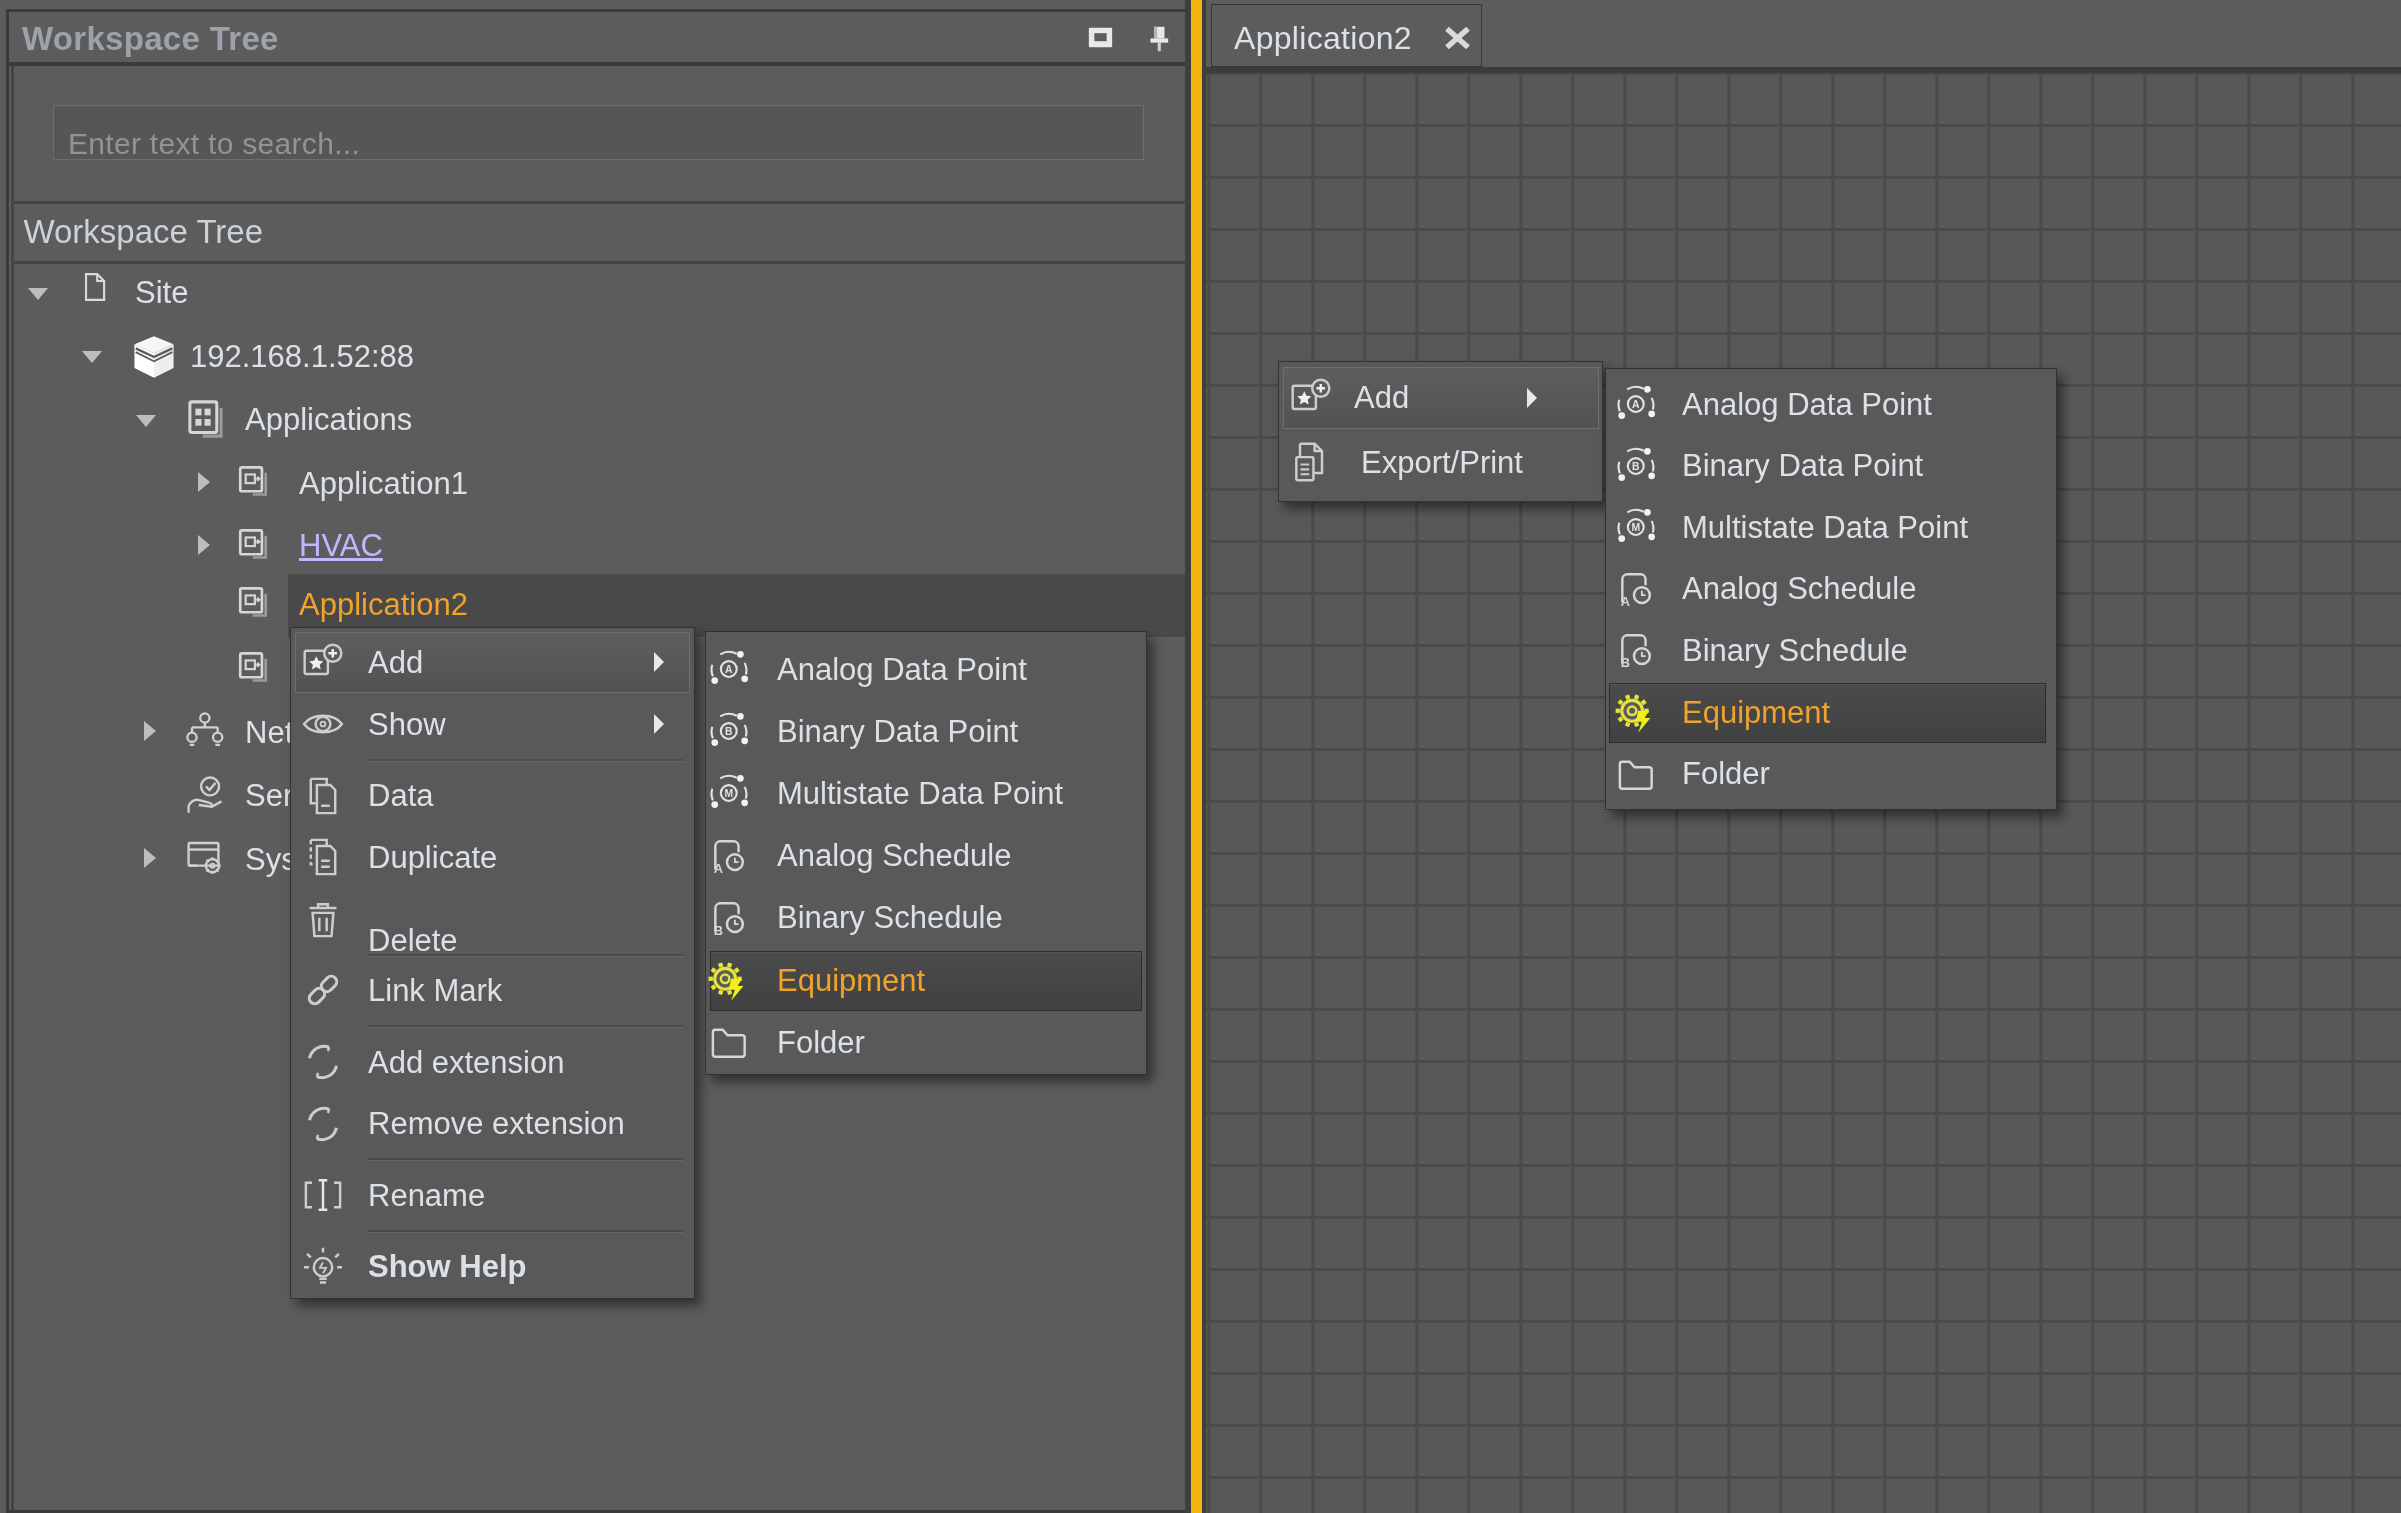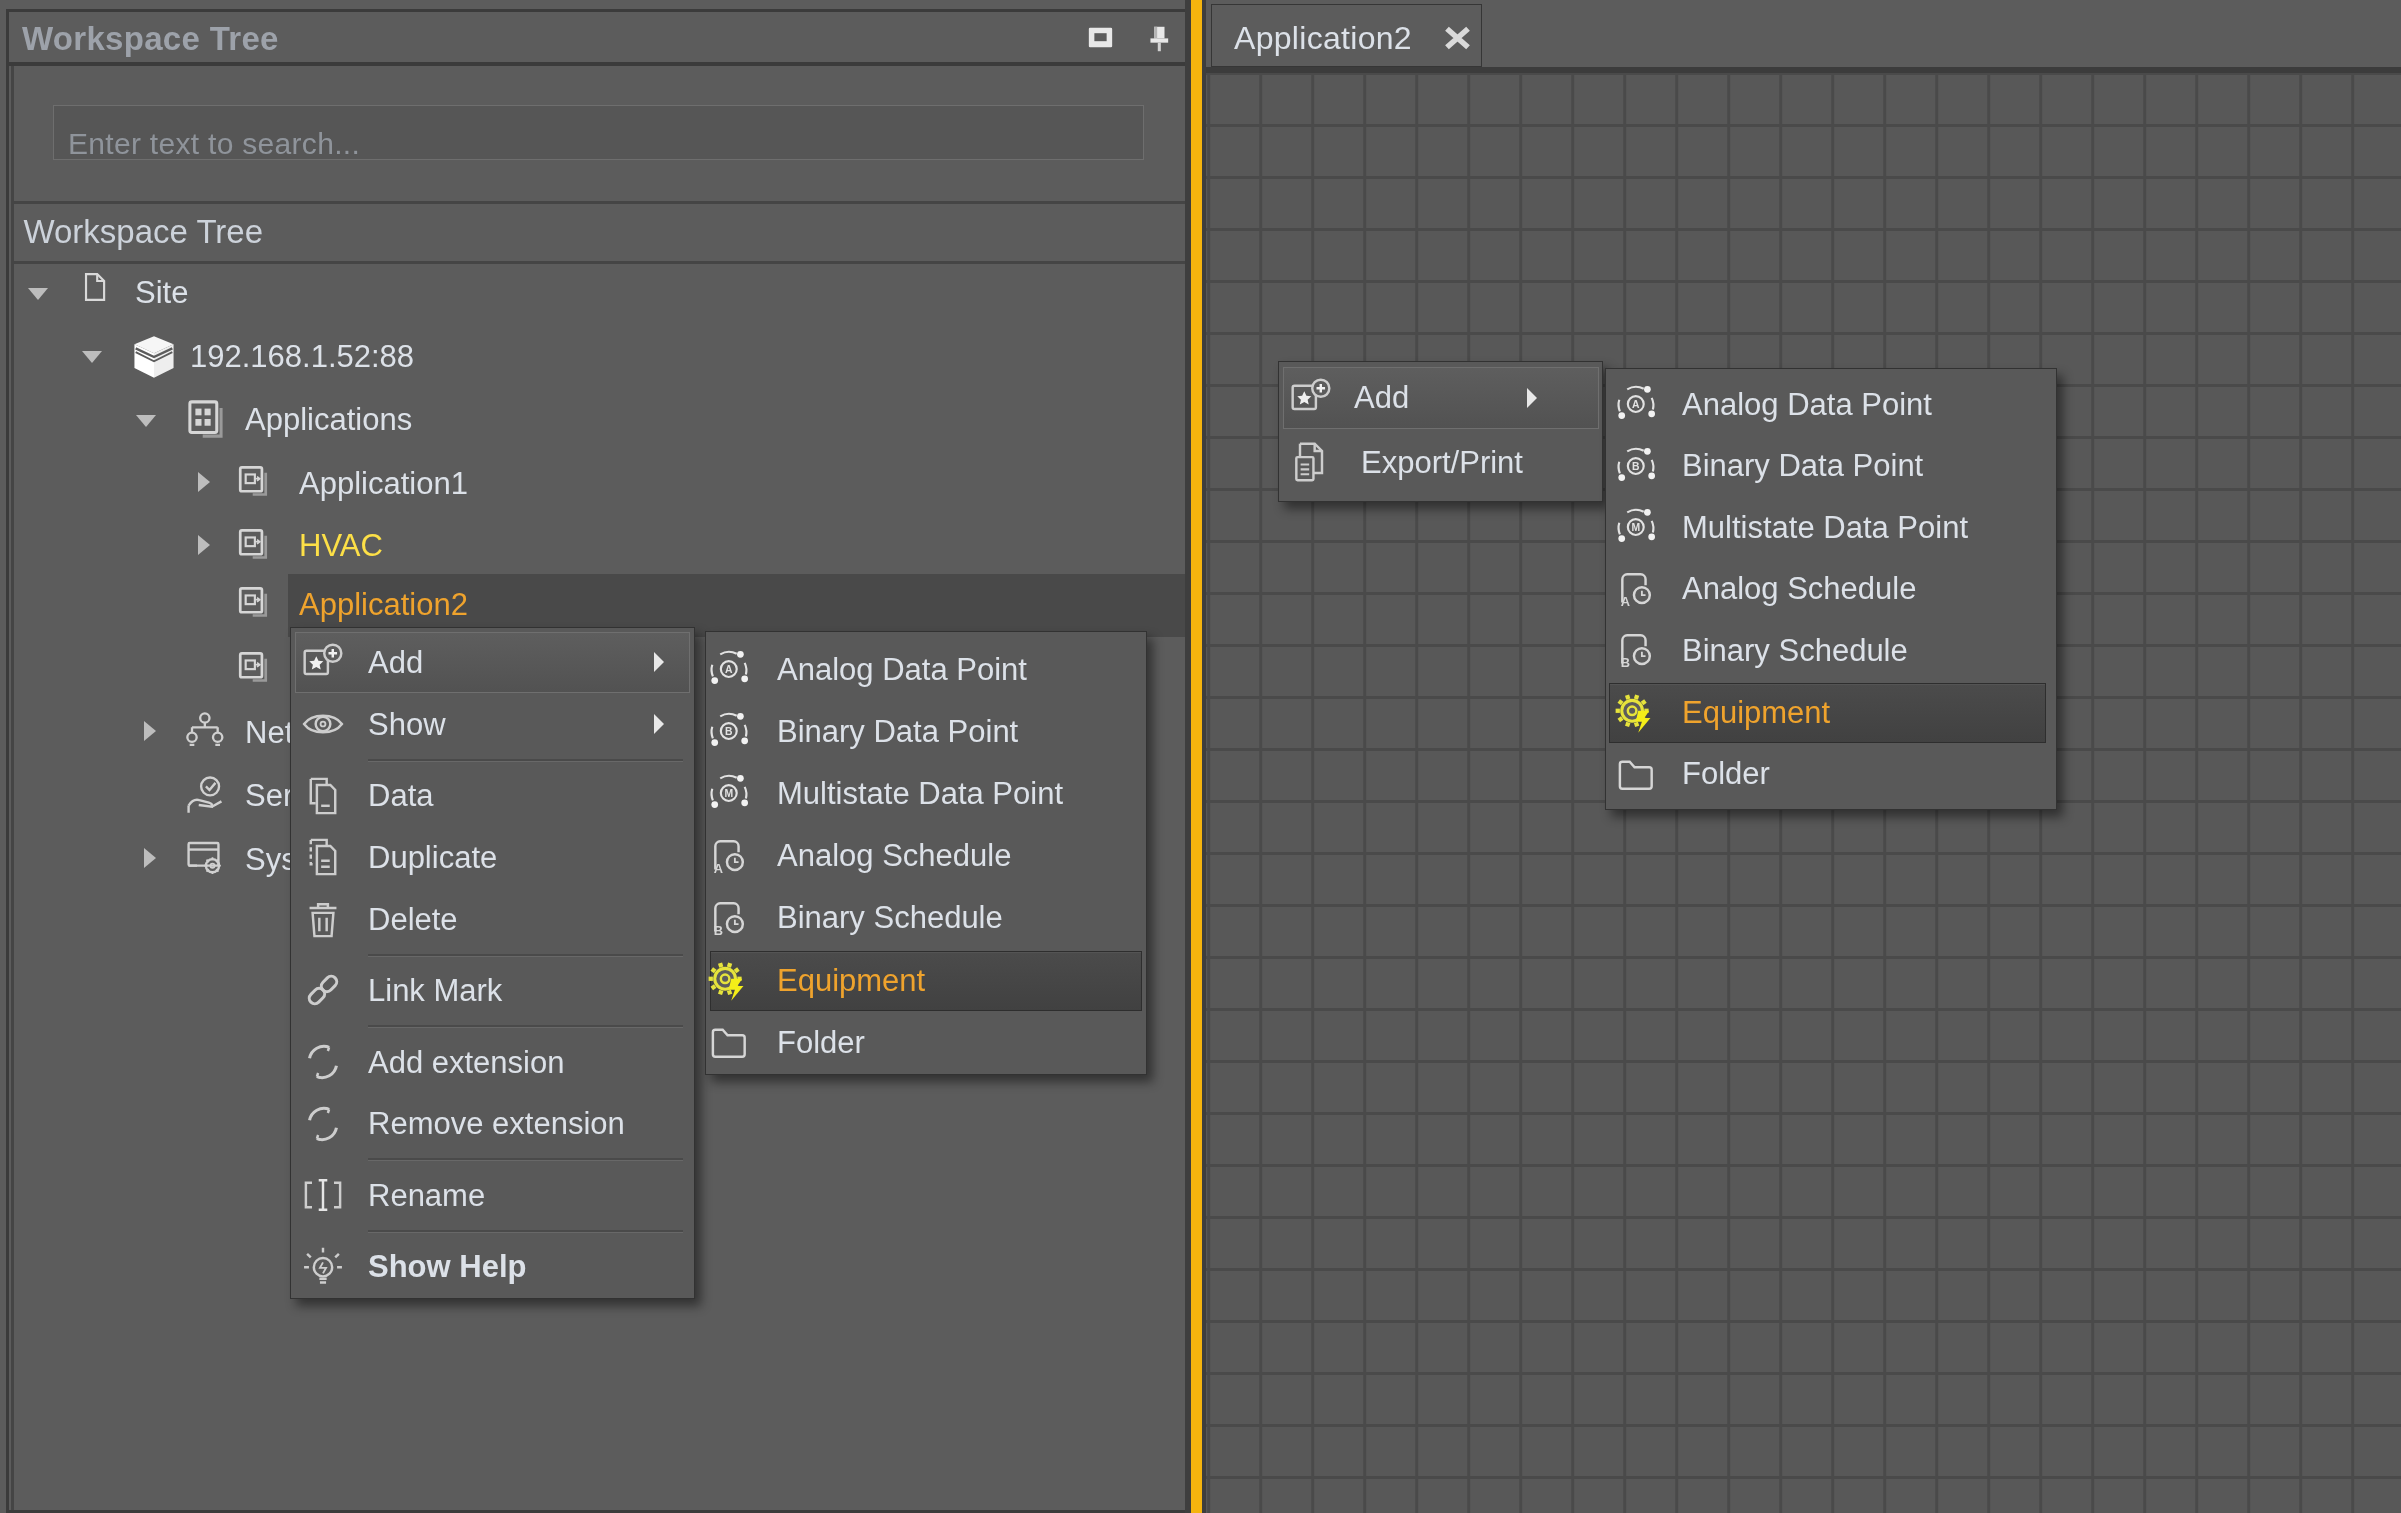--- a/index.html
+++ b/index.html
@@ -78,21 +78,21 @@
       <path d="M53 20 v40 h-24" stroke="#9a9a9a" stroke-width="5"></path>
     </svg></div>
 <div class="txt" style="left:299px;top:465px;color:#dce1e8;">Application1</div>
 <div class="abs" style="left:198px;top:535px;width:0;height:0;border-left:12.3px solid #bdbdbd;border-top:10px solid transparent;border-bottom:10px solid transparent;"></div>
 <div class="icon" style="left:237px;top:524px;"><svg width="39" height="41" viewBox="0 0 72 72" fill="none">
       <rect x="6" y="10" width="40" height="44" rx="3" stroke="#d6d6d6" stroke-width="5"></rect>
       <rect x="16" y="23" width="17" height="16" stroke="#d6d6d6" stroke-width="4"></rect>
       <path d="M33 31 h8 m-4 -4 l5 4 -5 4" stroke="#d6d6d6" stroke-width="3"></path>
       <path d="M53 20 v40 h-24" stroke="#9a9a9a" stroke-width="5"></path>
     </svg></div>
-<div class="txt" style="left:299px;top:527px;color:#fde047;">HVAC</div>
+<div class="txt" style="left:299px;top:527px;color:#c4b5fd;text-decoration:underline;">HVAC</div>
 <div class="icon" style="left:237px;top:582px;"><svg width="39" height="41" viewBox="0 0 72 72" fill="none">
       <rect x="6" y="10" width="40" height="44" rx="3" stroke="#d6d6d6" stroke-width="5"></rect>
       <rect x="16" y="23" width="17" height="16" stroke="#d6d6d6" stroke-width="4"></rect>
       <path d="M33 31 h8 m-4 -4 l5 4 -5 4" stroke="#d6d6d6" stroke-width="3"></path>
       <path d="M53 20 v40 h-24" stroke="#9a9a9a" stroke-width="5"></path>
     </svg></div>
 <div class="txt" style="left:299px;top:586px;color:#efa32d;">Application2</div>
 <div class="icon" style="left:237px;top:647px;"><svg width="39" height="41" viewBox="0 0 72 72" fill="none">
       <rect x="6" y="10" width="40" height="44" rx="3" stroke="#d6d6d6" stroke-width="5"></rect>
       <rect x="16" y="23" width="17" height="16" stroke="#d6d6d6" stroke-width="4"></rect>
@@ -157,21 +157,21 @@
       <path d="M16 8 v40 h8" stroke="#cdcdcd" stroke-width="4" stroke-dasharray="7 5"></path>
       <path d="M26 18 h22 l8 8 v38 h-30 z" stroke="#cdcdcd" stroke-width="4"></path>
       <path d="M33 52 h14 M33 42 h14" stroke="#cdcdcd" stroke-width="4"></path>
     </svg></div>
 <div class="txt" style="left:368px;top:839px;text-align:center;">Duplicate</div>
 <div class="icon" style="left:301px;top:897px;"><svg width="44" height="44" viewBox="0 0 72 72" fill="none">
       <path d="M14 18 h44 M28 18 v-6 h16 v6" stroke="#cdcdcd" stroke-width="4"></path>
       <path d="M19 26 h34 l-3 38 h-28 z" stroke="#cdcdcd" stroke-width="4"></path>
       <path d="M30 34 v22 M42 34 v22" stroke="#cdcdcd" stroke-width="4"></path>
     </svg></div>
-<div class="txt" style="left:368px;top:901px;text-align:center;">Delete</div>
+<div class="txt" style="left:368px;top:922px;text-align:center;">Delete</div>
 <div class="sep" style="left:368px;top:954px;width:315px;"></div>
 <div class="icon" style="left:301px;top:968px;"><svg width="44" height="44" viewBox="0 0 72 72" fill="none">
       <g transform="rotate(-45 36 36)" stroke="#cdcdcd" stroke-width="5">
         <rect x="8" y="27" width="28" height="18" rx="9"></rect>
         <rect x="36" y="27" width="28" height="18" rx="9"></rect>
       </g>
     </svg></div>
 <div class="txt" style="left:368px;top:972px;">Link Mark</div>
 <div class="sep" style="left:368px;top:1025px;width:315px;"></div>
 <div class="icon" style="left:301px;top:1040px;"><svg width="44" height="44" viewBox="0 0 72 72" fill="none">

